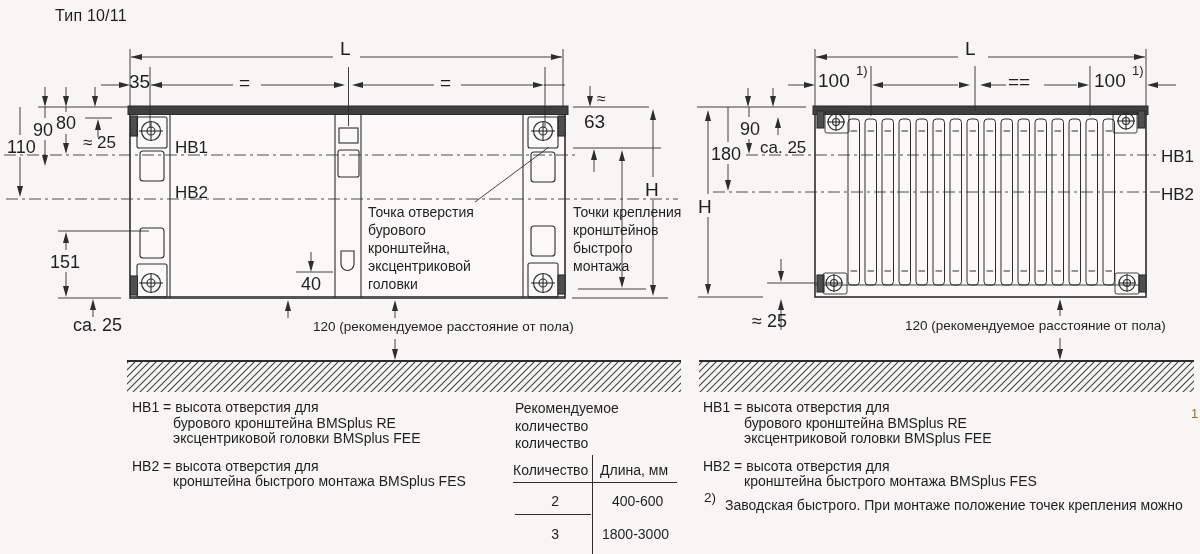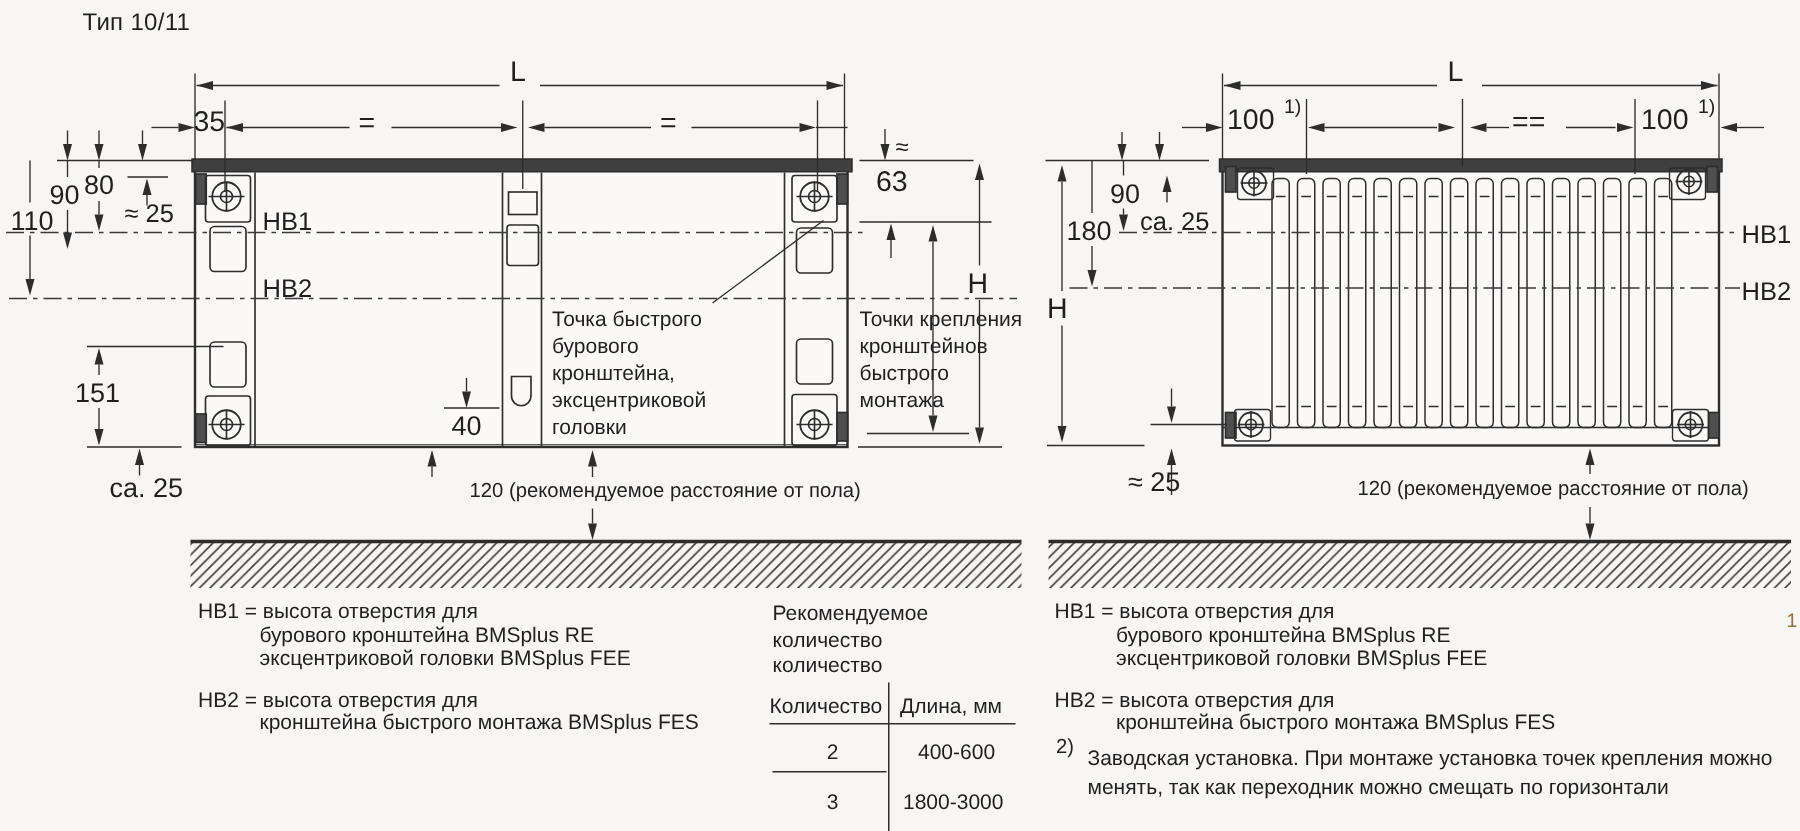--- a/index.html
+++ b/index.html
@@ -303,21 +303,21 @@
 <div class="lbl f17" style="left:175px;top:184px">HB2</div>
 <div class="lbl f16" style="left:597px;top:91px">≈</div>
 <div class="lbl f19" style="left:584px;top:112px">63</div>
 <div class="lbl f19" style="left:645px;top:180px">H</div>
 <div class="lbl f18" style="left:50px;top:253px">151</div>
 <div class="lbl f18" style="left:73px;top:316px">ca. 25</div>
 <div class="lbl f18" style="left:301px;top:275px">40</div>
 <div class="lbl" style="left:313px;top:320px;font-size:13.5px">120 (рекомендуемое расстояние от пола)</div>
 
 <div class="callout" style="left:368px;top:203px">
-  <div>Точка быстрого</div>
+  <div>Точка отверстия</div>
   <div>бурового</div>
   <div>кронштейна,</div>
   <div>эксцентриковой</div>
   <div>головки</div>
 </div>
 <div class="callout" style="left:573px;top:203px">
   <div>Точки крепления</div>
   <div>кронштейнов</div>
   <div>быстрого</div>
   <div>монтажа</div>
@@ -362,18 +362,17 @@
 <div class="lbl f14" style="left:600px;top:463px">Длина, мм</div>
 <div class="tline" style="left:592px;top:455px;width:1px;height:99px"></div>
 <div class="tline" style="left:513px;top:482px;width:164px;height:1px"></div>
 <div class="tline" style="left:515px;top:514px;width:76px;height:1px"></div>
 <div class="lbl f14 cell-r" style="left:531px;top:494px;width:28px">2</div>
 <div class="lbl f14" style="left:612px;top:494px">400-600</div>
 <div class="lbl f14 cell-r" style="left:531px;top:527px;width:28px">3</div>
 <div class="lbl f14" style="left:602px;top:527px">1800-3000</div>
 
 <div class="lbl" style="left:704px;top:491px;font-size:13.5px">2)</div>
-<div class="lbl f14" style="left:725px;top:498px">Заводская установка. При монтаже установка точек крепления можно</div>
-<div class="lbl f14" style="left:725px;top:517px">менять, так как переходник можно смещать по горизонтали</div>
+<div class="lbl f14" style="left:725px;top:498px">Заводская быстрого. При монтаже положение точек крепления можно</div>
 
 <div class="lbl f13" style="left:1191px;top:407px;color:#96702e">1</div>
 
 </div>
 
 </body></html>

